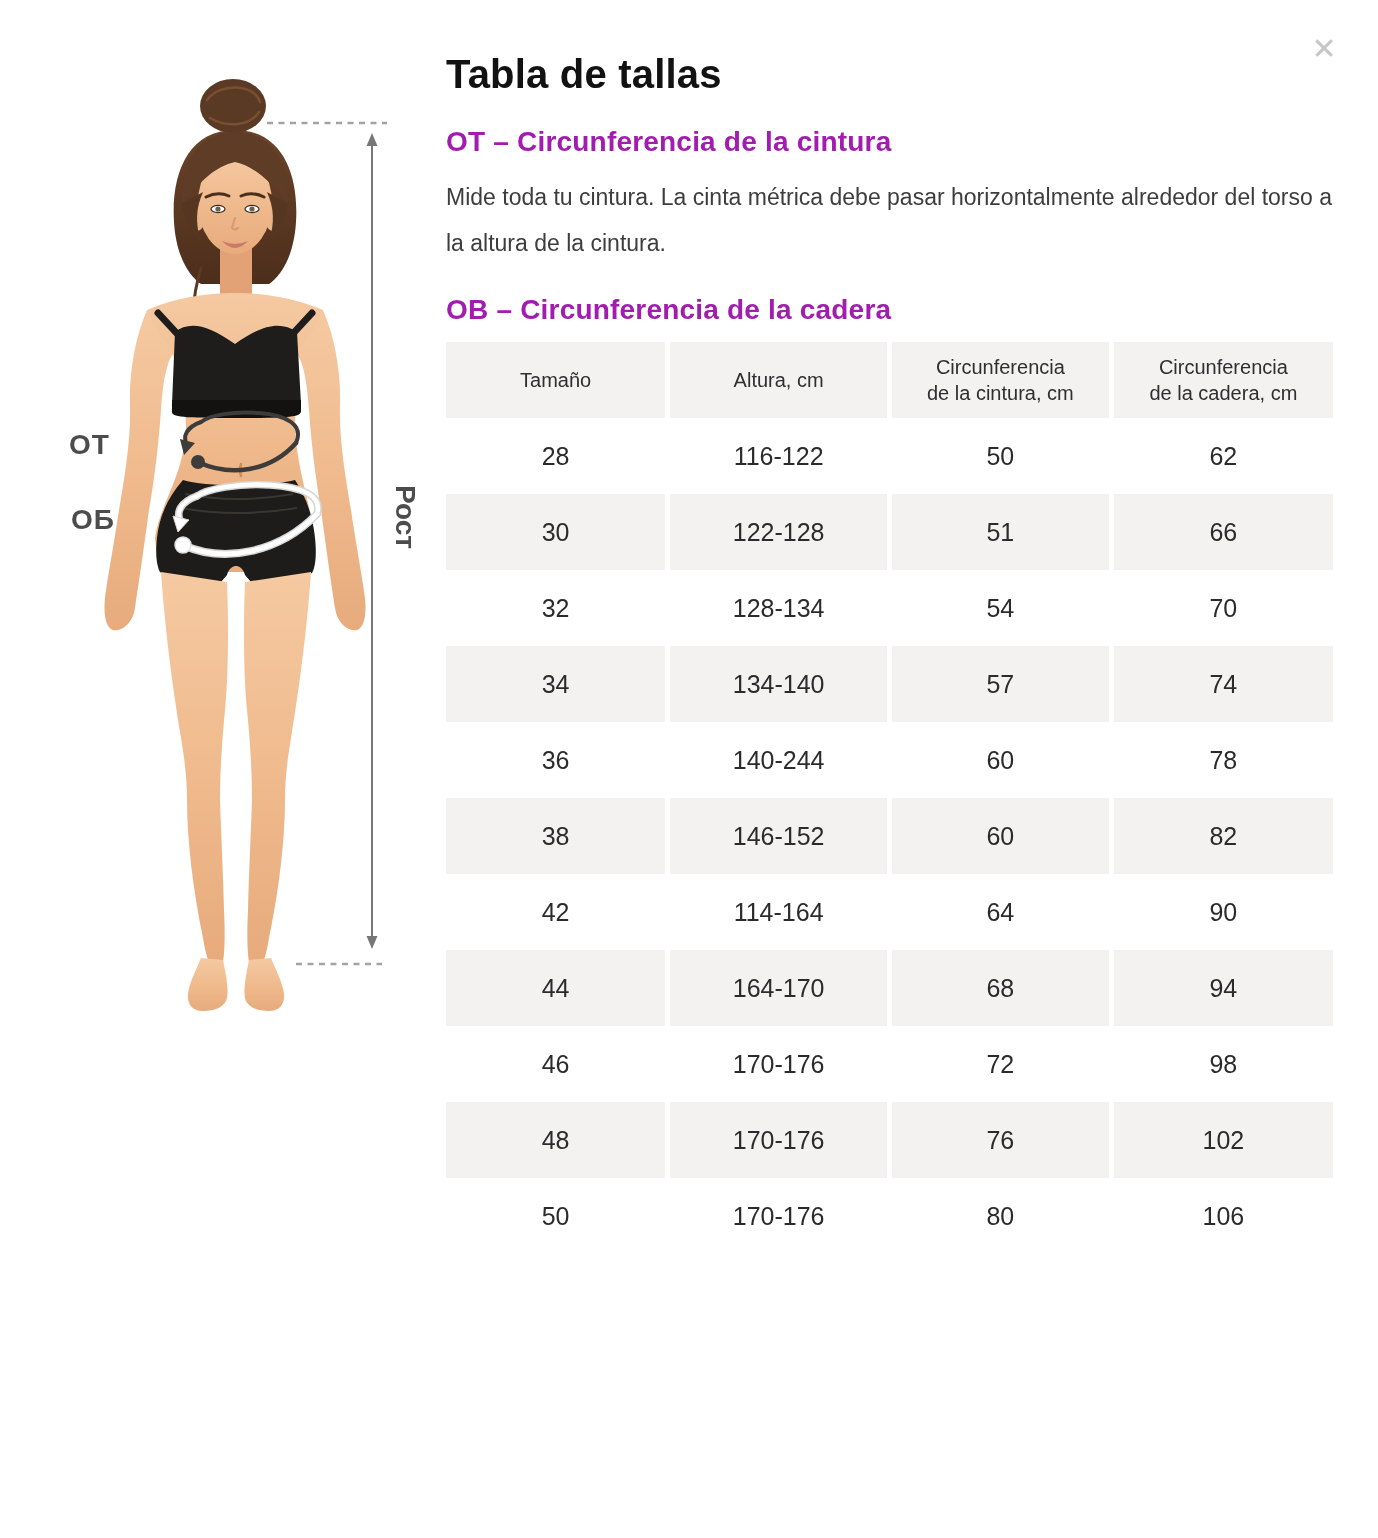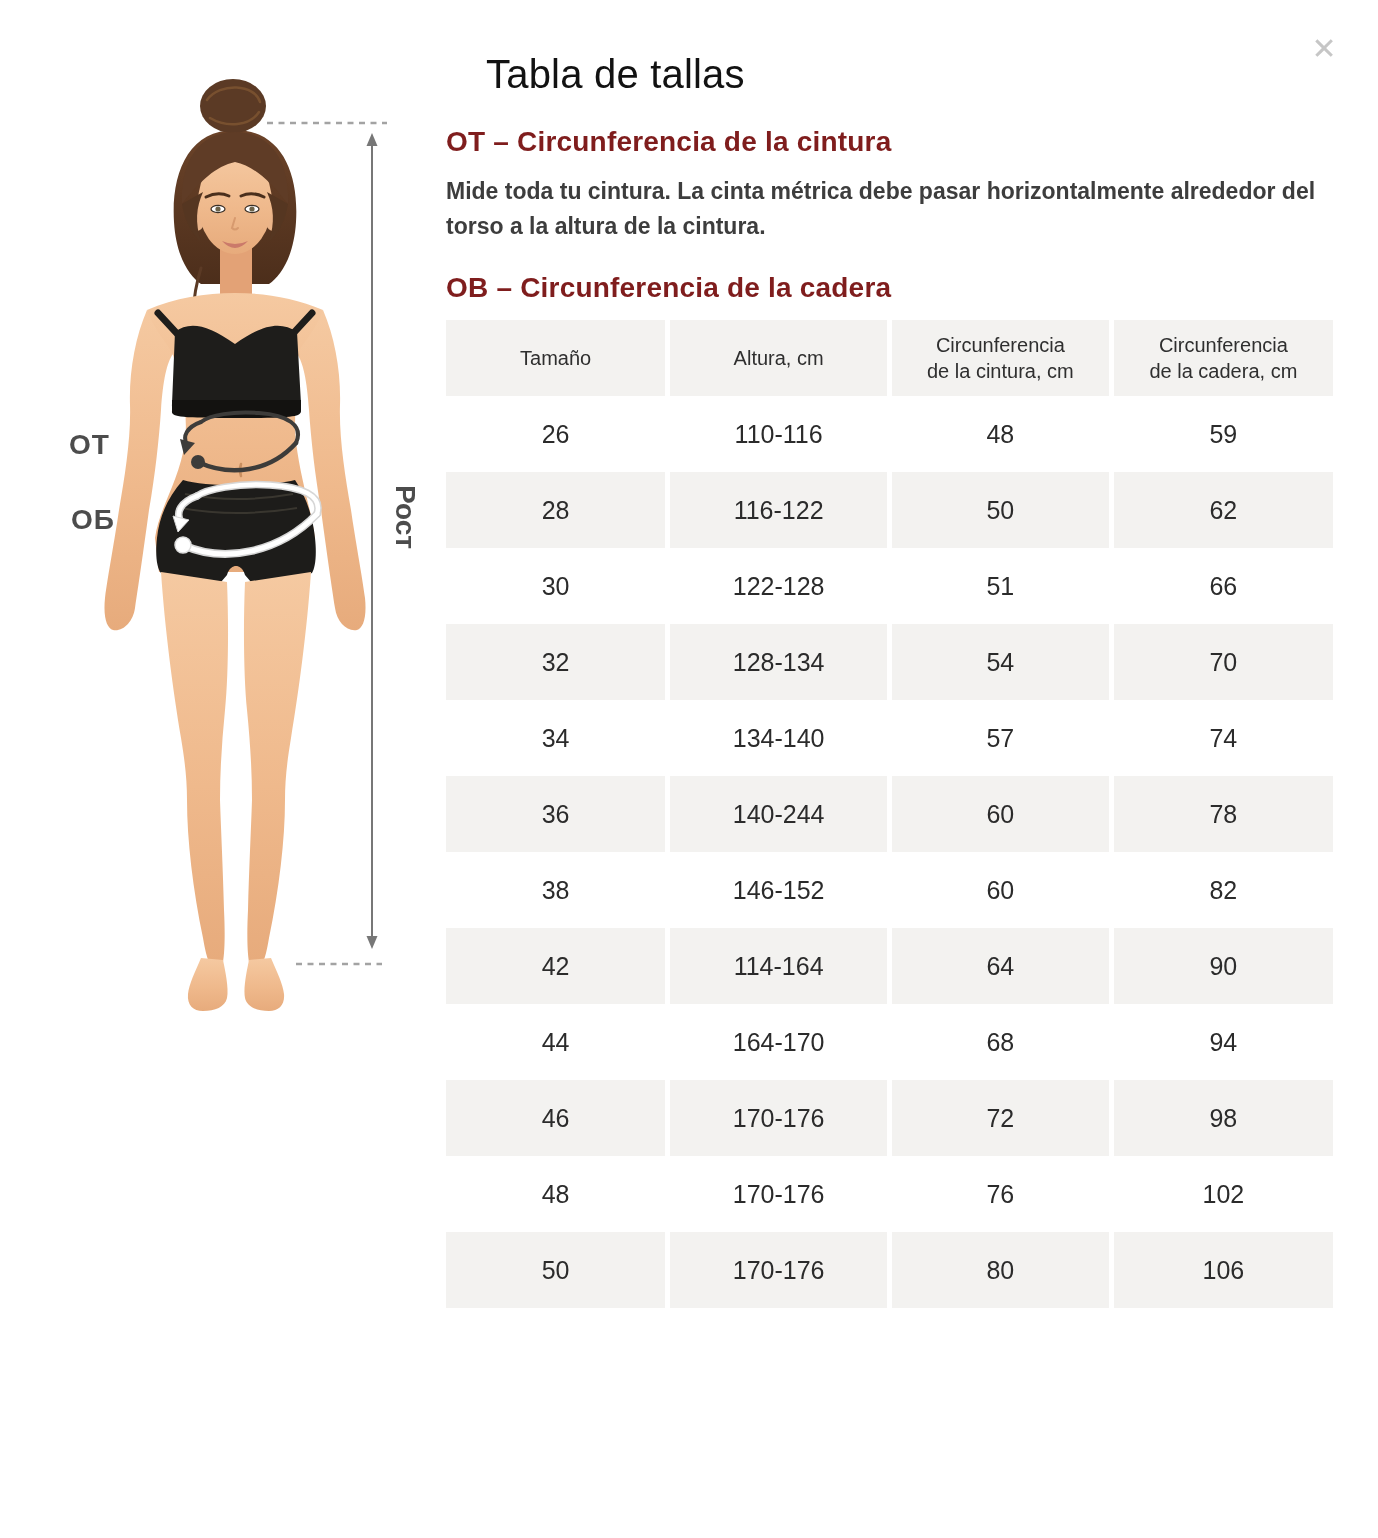--- a/index.html
+++ b/index.html
@@ -23,30 +23,30 @@
   }
 
   
   .figure-panel { position:absolute; left:55px; top:70px; width:400px; height:960px; }
   .figure-panel svg { display:block; width:100%; height:100%; }
 
   
   .content { position:absolute; left:446px; top:0; width:887px; }
   h1.title {
     margin-top:50px;
-    font-size:40px; line-height:48px; font-weight:400;
-    color:#121212; letter-spacing:0.2px;margin-left:40px;
+    font-size:40px; line-height:48px; font-weight:700;
+    color:#121212; letter-spacing:0.2px;
   }
   h2.sec-heading {
     margin-top:26px; margin-bottom:14px;
     font-size:28px; line-height:36px; font-weight:700;
-    color:#7f1d1d; letter-spacing:0.2px;
+    color:#a21caf; letter-spacing:0.2px;
   }
   p.sec-body {
-    font-size:23px; line-height:35px; font-weight:700;
+    font-size:23px; line-height:46px; font-weight:400;
     color:#3d3d3d; margin-bottom:26px;
   }
 
   
   table.size-table {
     width:887px; border-collapse:collapse; table-layout:fixed;
   }
   .size-table th, .size-table td {
     height:76px; text-align:center; vertical-align:middle; padding:0;
   }
@@ -176,26 +176,20 @@
             <th>Tamaño</th>
             <th>Altura, cm</th>
             <th>Circunferencia
 de la cintura, cm</th>
             <th>Circunferencia
 de la cadera, cm</th>
           </tr>
       </thead>
       <tbody>
           <tr>
-            <td>26</td>
-            <td>110-116</td>
-            <td>48</td>
-            <td>59</td>
-          </tr>
-          <tr>
             <td>28</td>
             <td>116-122</td>
             <td>50</td>
             <td>62</td>
           </tr>
           <tr>
             <td>30</td>
             <td>122-128</td>
             <td>51</td>
             <td>66</td>

